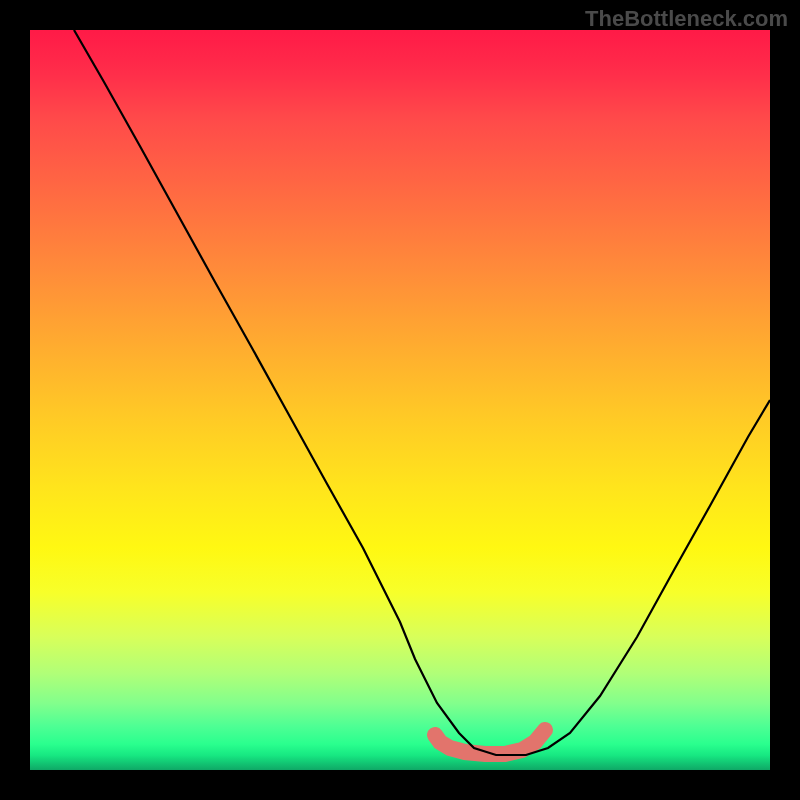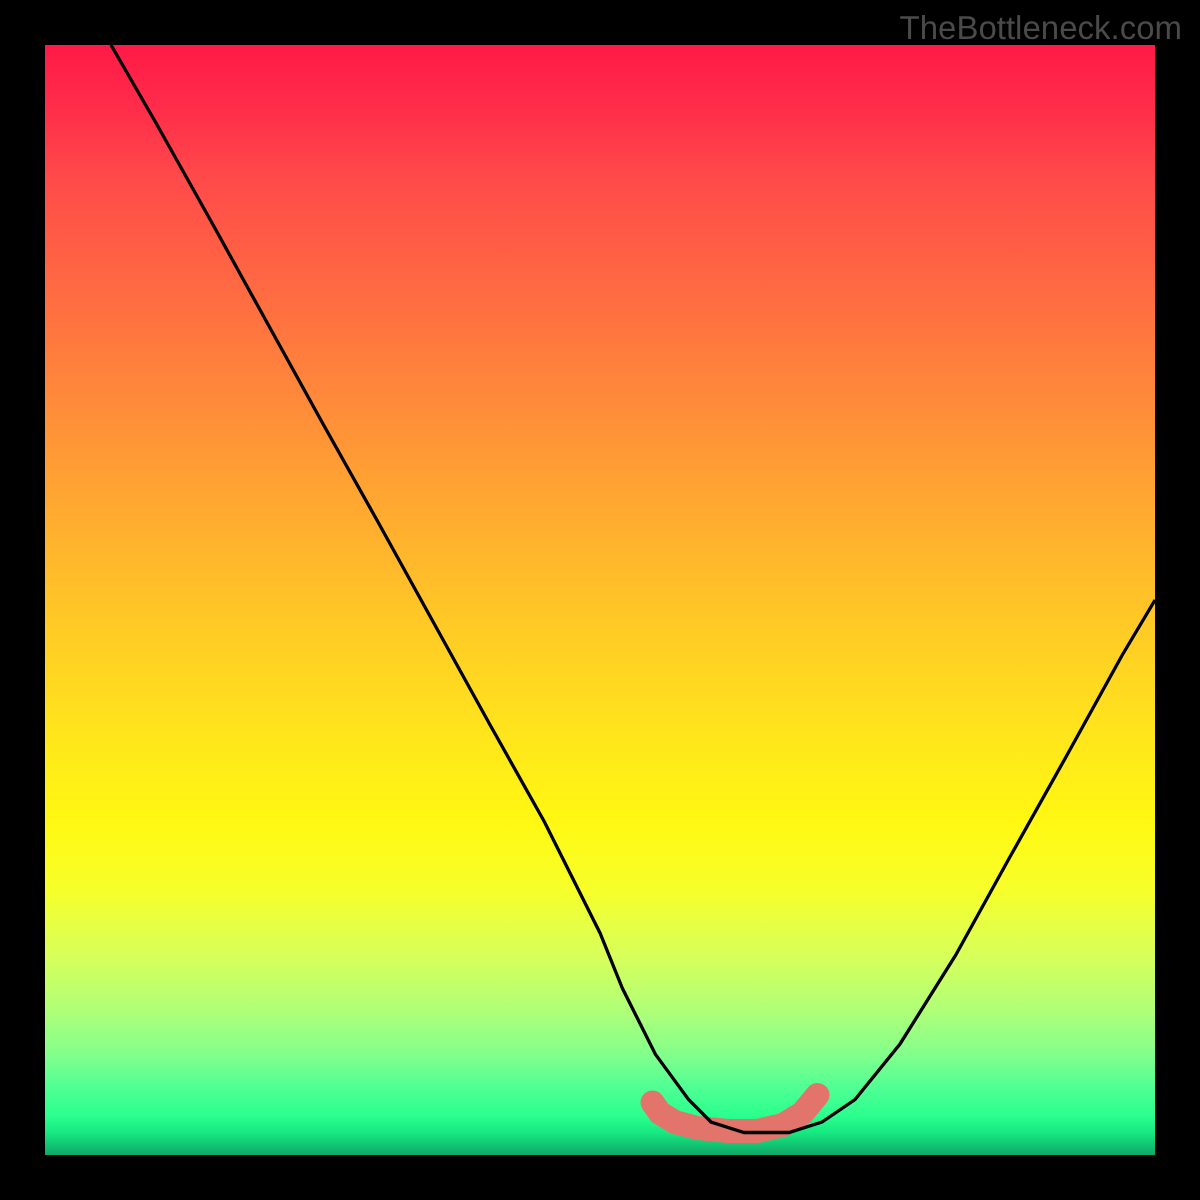--- a/index.html
+++ b/index.html
@@ -10,21 +10,21 @@
     position: relative;
     overflow: hidden;
     font-family: Arial, sans-serif;
   }
   .watermark {
     position: absolute;
     top: 6px;
     right: 12px;
     color: #4a4a4a;
     font-size: 22px;
-    font-weight: normal;
+    font-weight: bold;
     z-index: 10;
   }
   .plot-area {
     position: absolute;
     left: 30px;
     top: 30px;
     width: 740px;
     height: 740px;
   }
   .gradient-bg {

